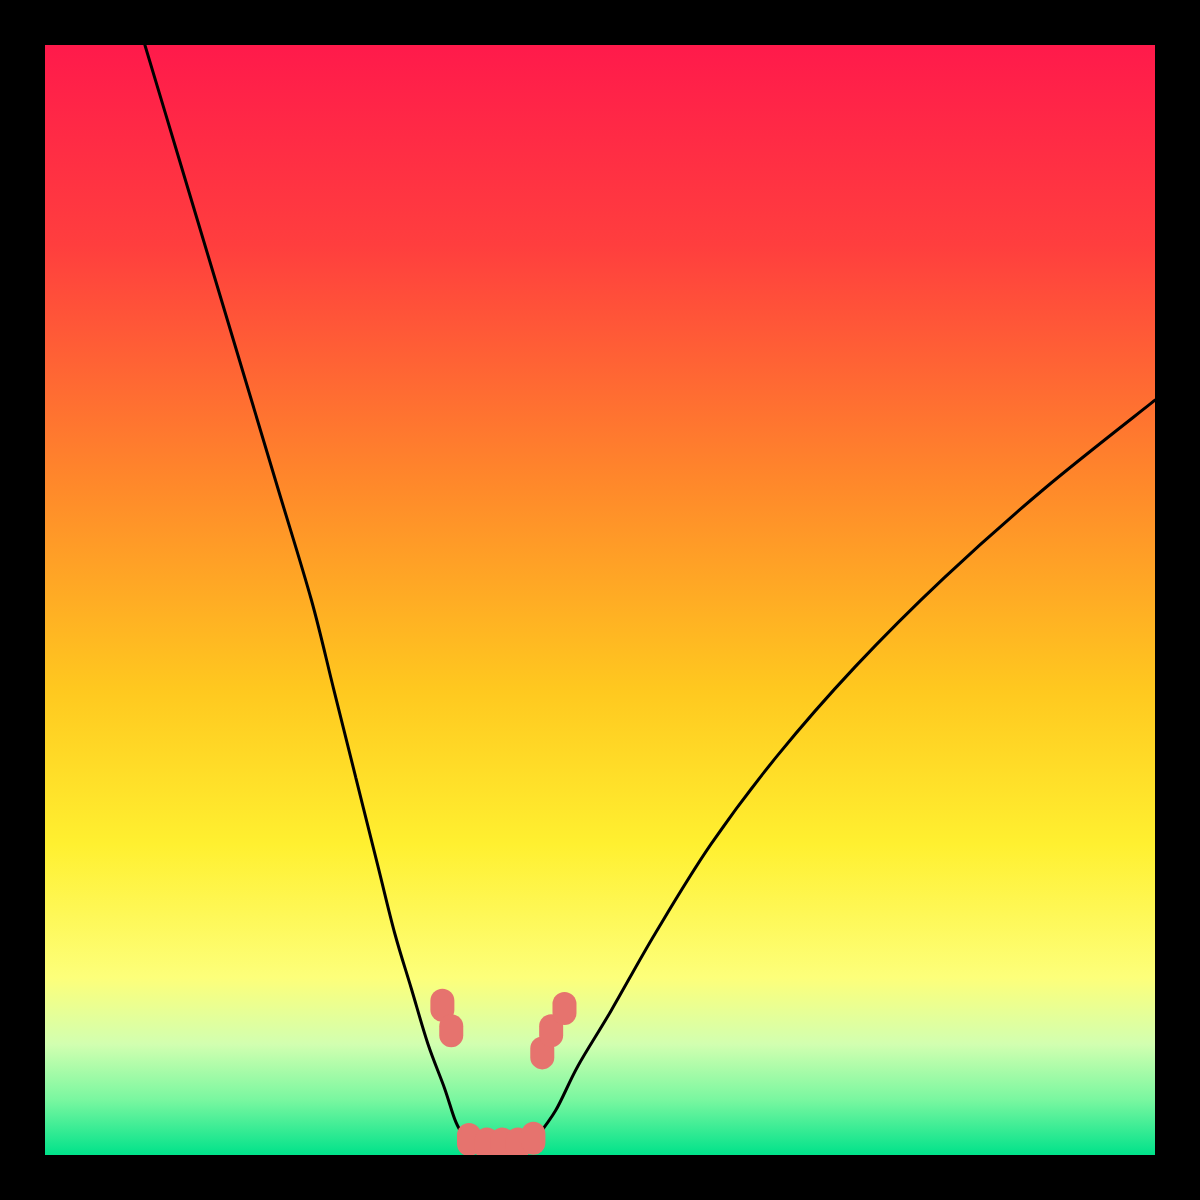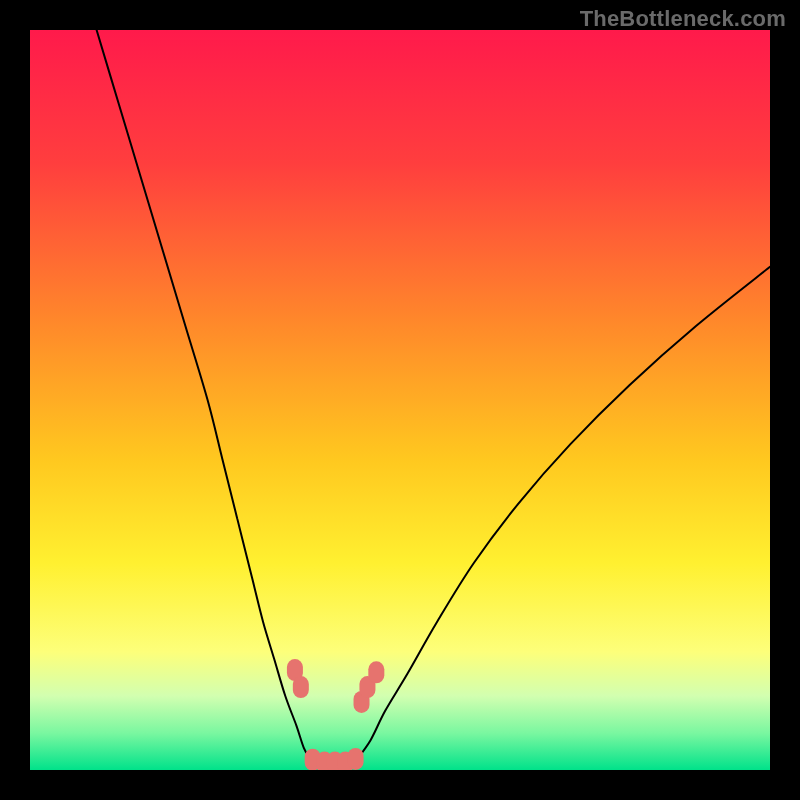--- a/index.html
+++ b/index.html
@@ -35,21 +35,20 @@
     color: #6a6a6a;
     letter-spacing: 0.2px;
   }
   svg { display: block; }
 </style>
 </head>
 <body>
 
 <div class="frame">
 
-  <div class="watermark">TheBottleneck.com</div>
 
   <div class="plot-area">
     <svg id="chart-svg" viewBox="0 0 740 740" width="740" height="740">
       <defs>
         <linearGradient id="bg-grad" x1="0" y1="0" x2="0" y2="1">
             <stop offset="0%" stop-color="#ff1a4b"></stop>
             <stop offset="18%" stop-color="#ff3e3e"></stop>
             <stop offset="40%" stop-color="#ff8a2a"></stop>
             <stop offset="57.99999999999999%" stop-color="#ffc81f"></stop>
             <stop offset="72%" stop-color="#fff030"></stop>

